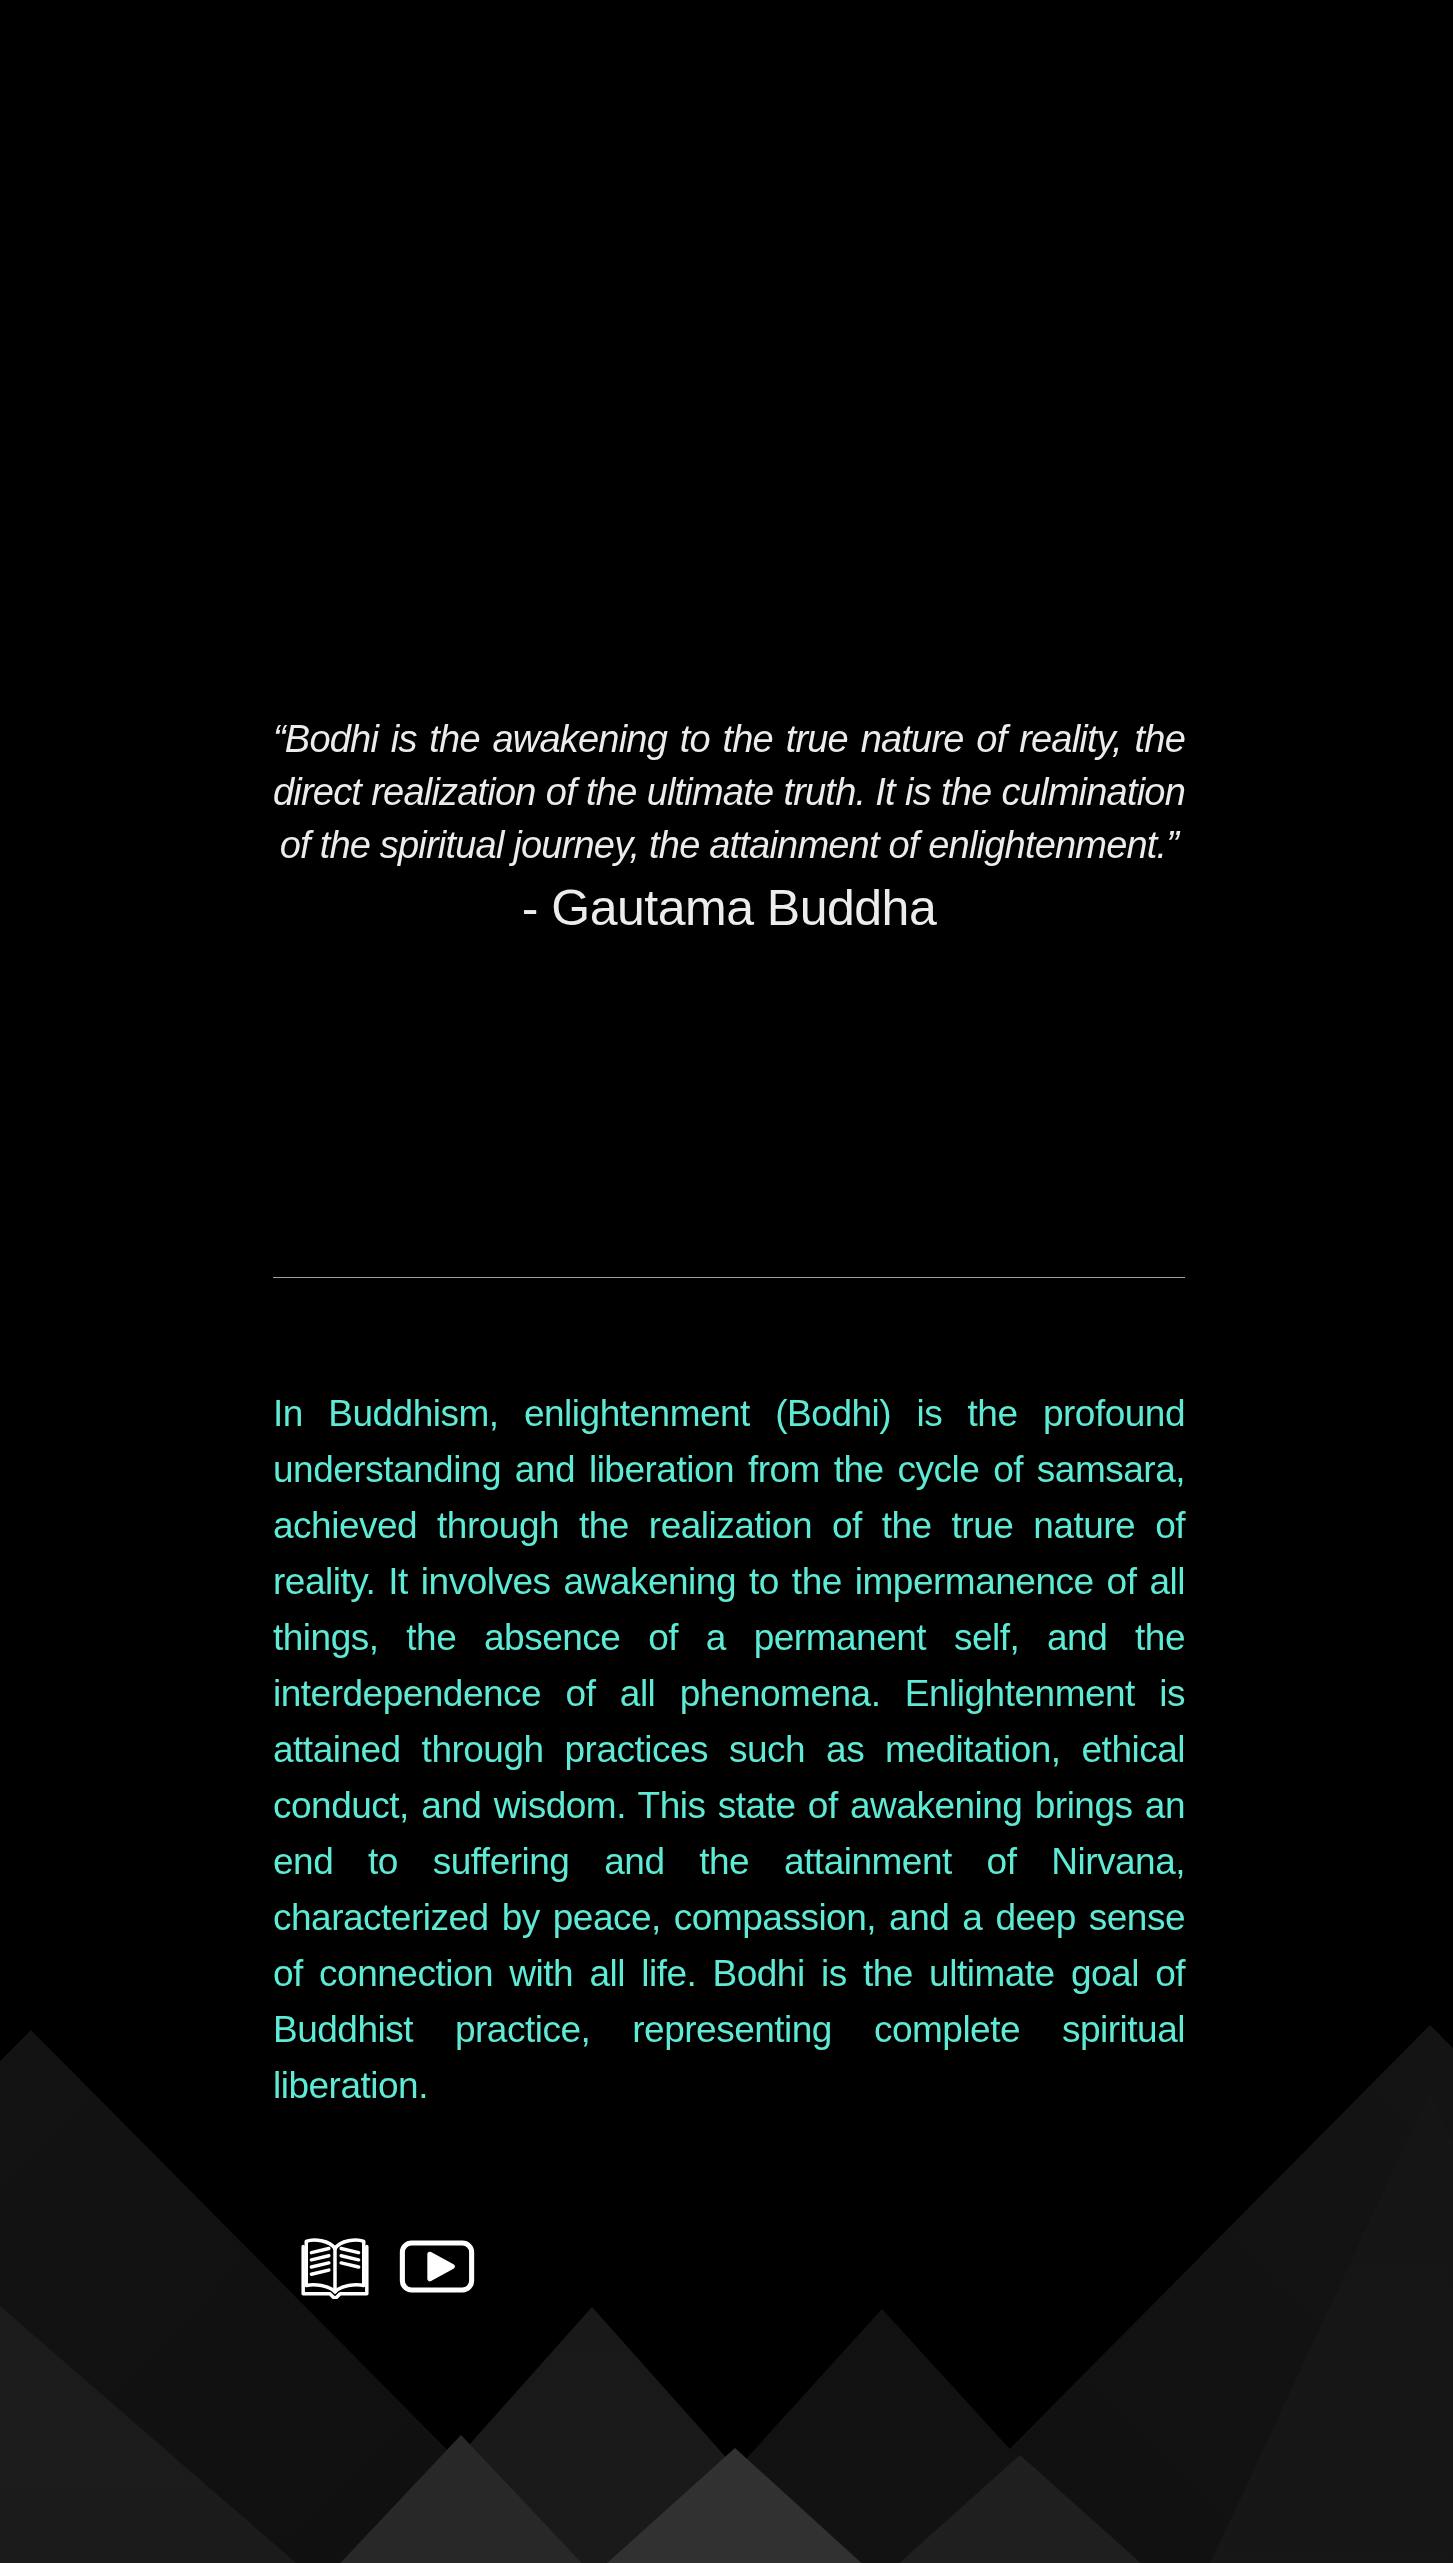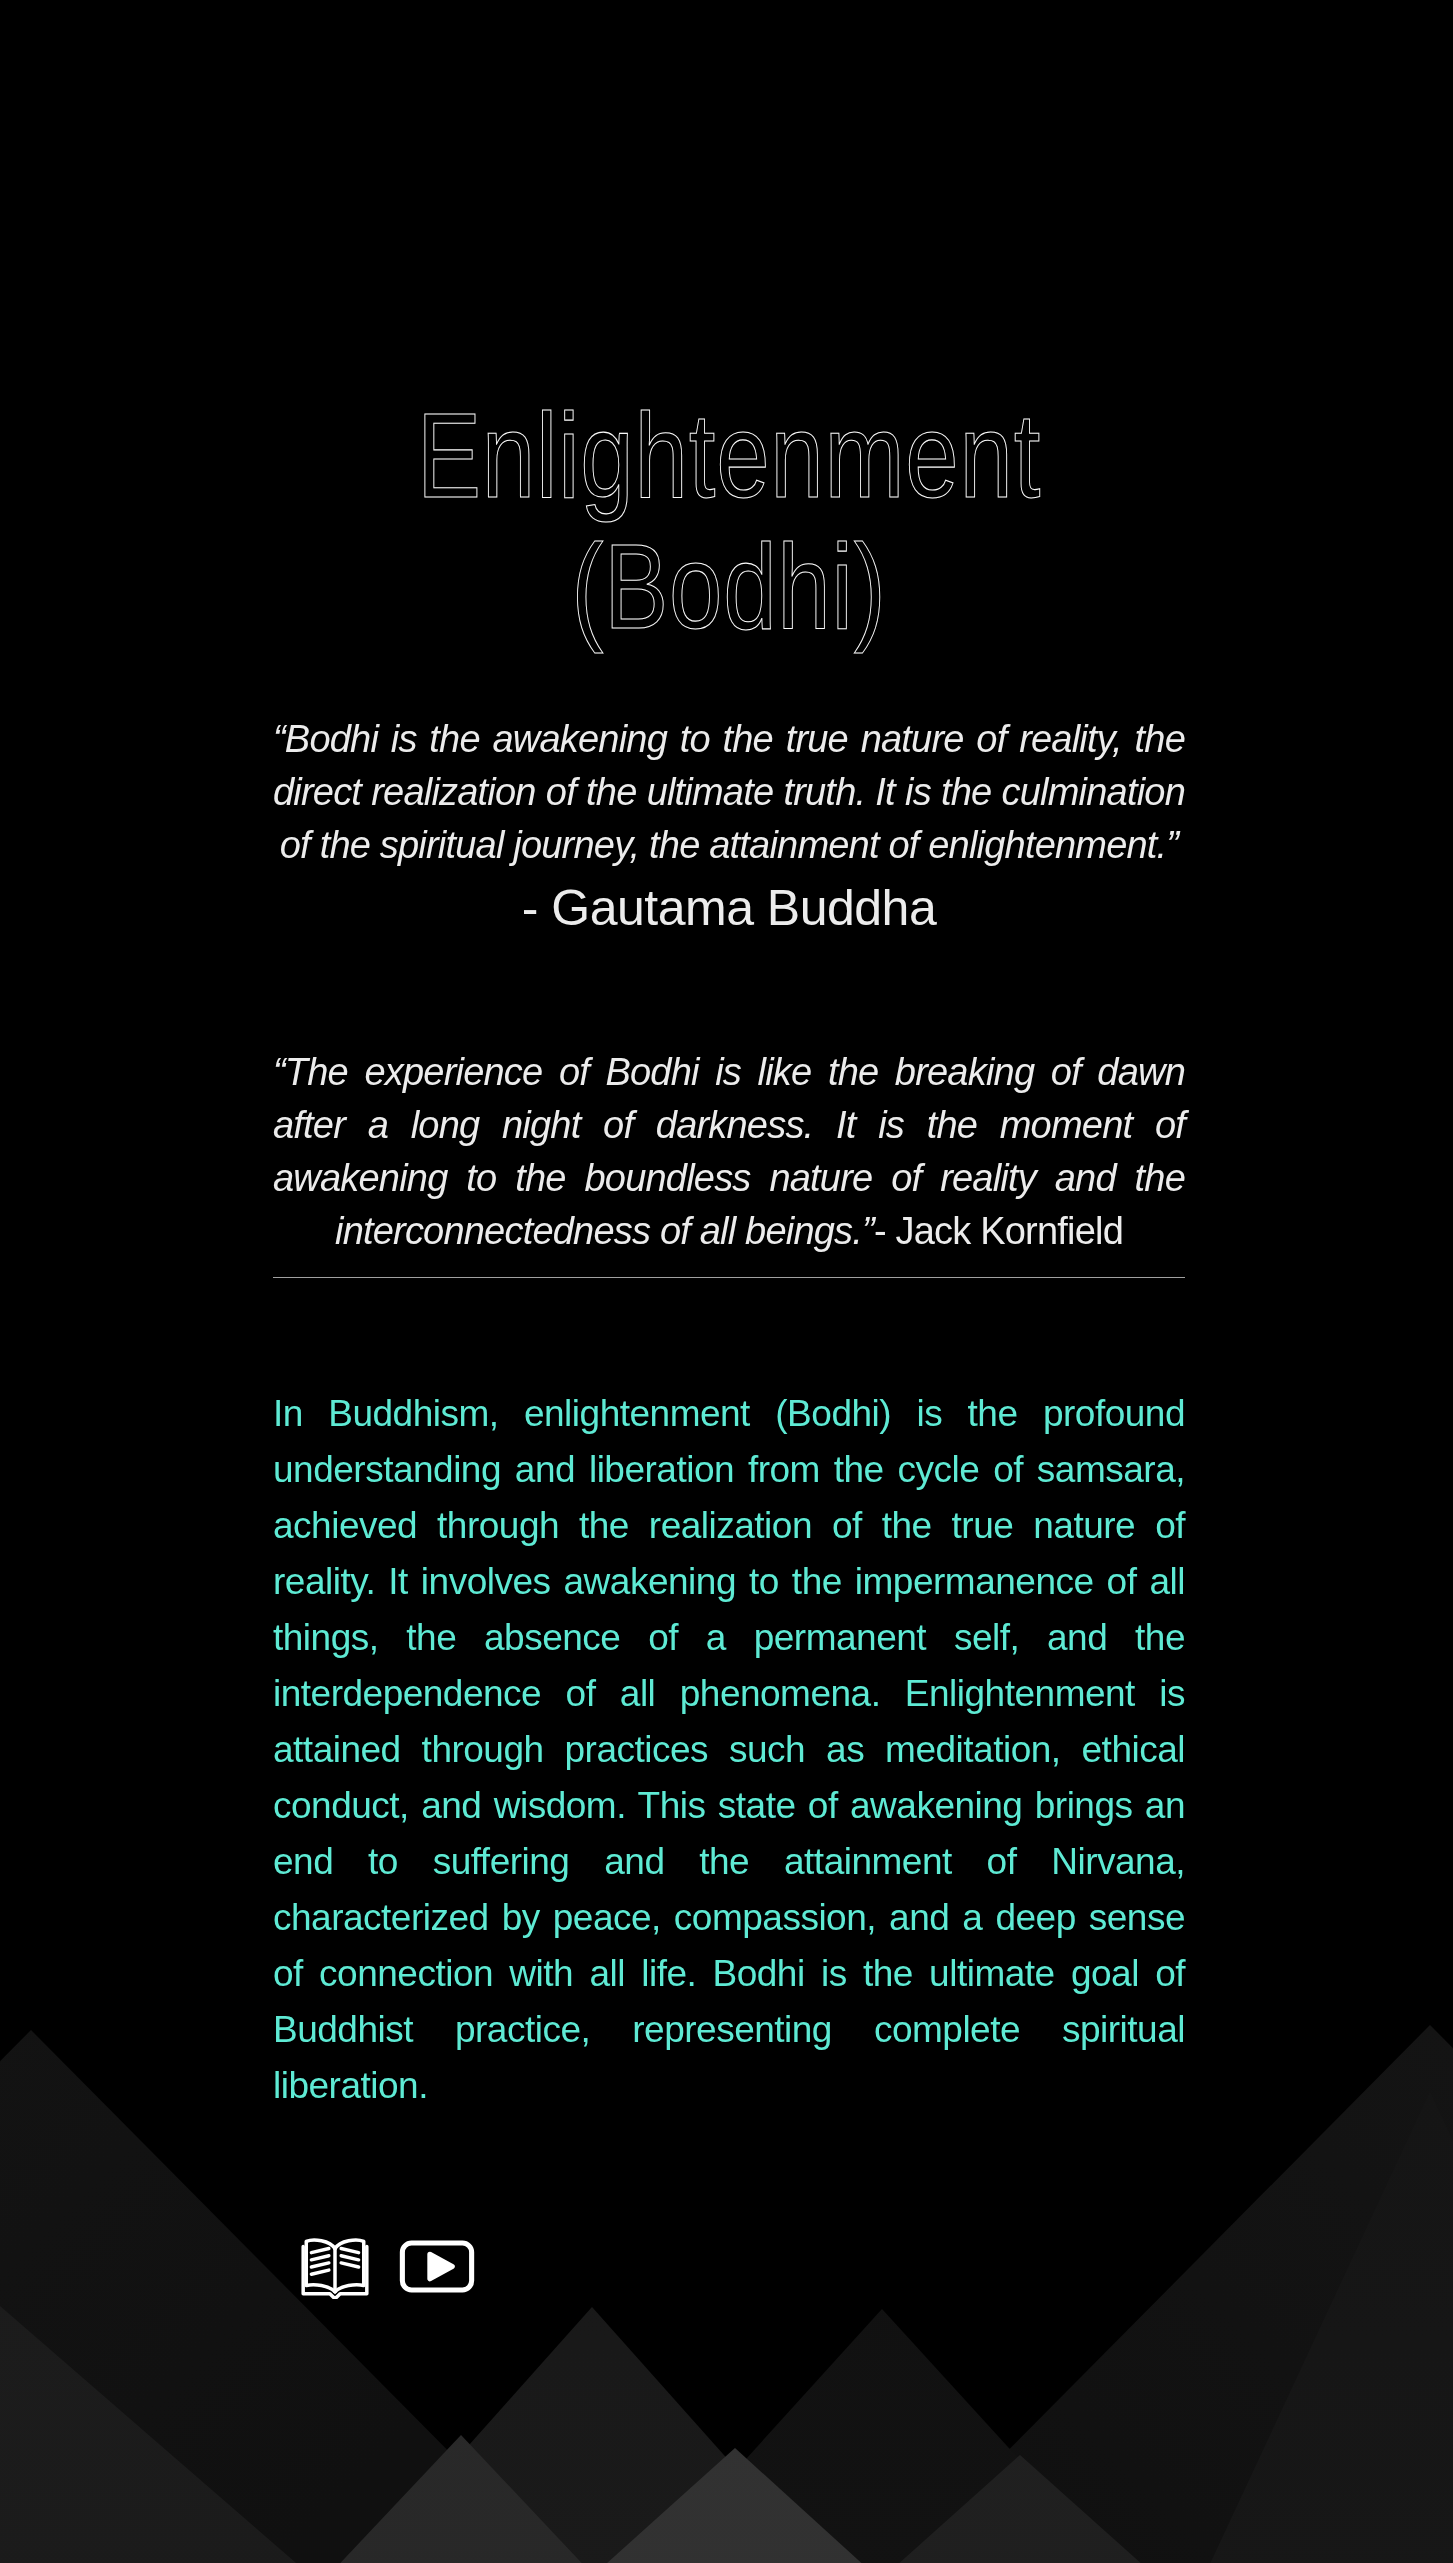--- a/index.html
+++ b/index.html
@@ -73,33 +73,26 @@
     <div class="tri l-corner"></div>
     <div class="tri r-base"></div>
     <div class="tri r-core"></div>
     <div class="tri m-left"></div>
     <div class="tri m-right"></div>
     <div class="tri f-one"></div>
     <div class="tri f-two"></div>
     <div class="tri f-three"></div>
   </div>
 
-  <div class="content title-block">
-    <span class="tline"><span class="squeeze">Enlightenment</span></span>
-    <span class="tline"><span class="squeeze">(Bodhi)</span></span>
-  </div>
 
   <div class="content quote quote-1">
     <span>“Bodhi is the awakening to the true nature of reality, the direct realization of the ultimate truth. It is the culmination of the spiritual journey, the attainment of enlightenment.”</span>
   </div>
   <div class="content attribution" style="top:1395px; top:882px;">- Gautama Buddha</div>
 
-  <div class="content quote quote-2">
-    <span>“The experience of Bodhi is like the breaking of dawn after a long night of darkness. It is the moment of awakening to the boundless nature of reality and the interconnectedness of all beings.”</span><span class="upright">- Jack Kornfield</span>
-  </div>
 
   <div class="content divider"></div>
 
   <div class="content body-par">In Buddhism, enlightenment (Bodhi) is the profound understanding and liberation from the cycle of samsara, achieved through the realization of the true nature of reality. It involves awakening to the impermanence of all things, the absence of a permanent self, and the interdependence of all phenomena. Enlightenment is attained through practices such as meditation, ethical conduct, and wisdom. This state of awakening brings an end to suffering and the attainment of Nirvana, characterized by peace, compassion, and a deep sense of connection with all life. Bodhi is the ultimate goal of Buddhist practice, representing complete spiritual liberation.</div>
 
   <div class="icons">
     <button class="icon-btn" title="">
       <svg width="78" height="66" viewBox="0 0 76 64" fill="none" stroke="#ffffff" stroke-width="3.4" stroke-linecap="round" stroke-linejoin="round">
         <path d="M7 13 V59 H33 L38 64 L43 59 H69 V13"></path>
         <path d="M38 15 C33 7 17 5 10 8 V51 C18 49 32 51 38 57"></path>

